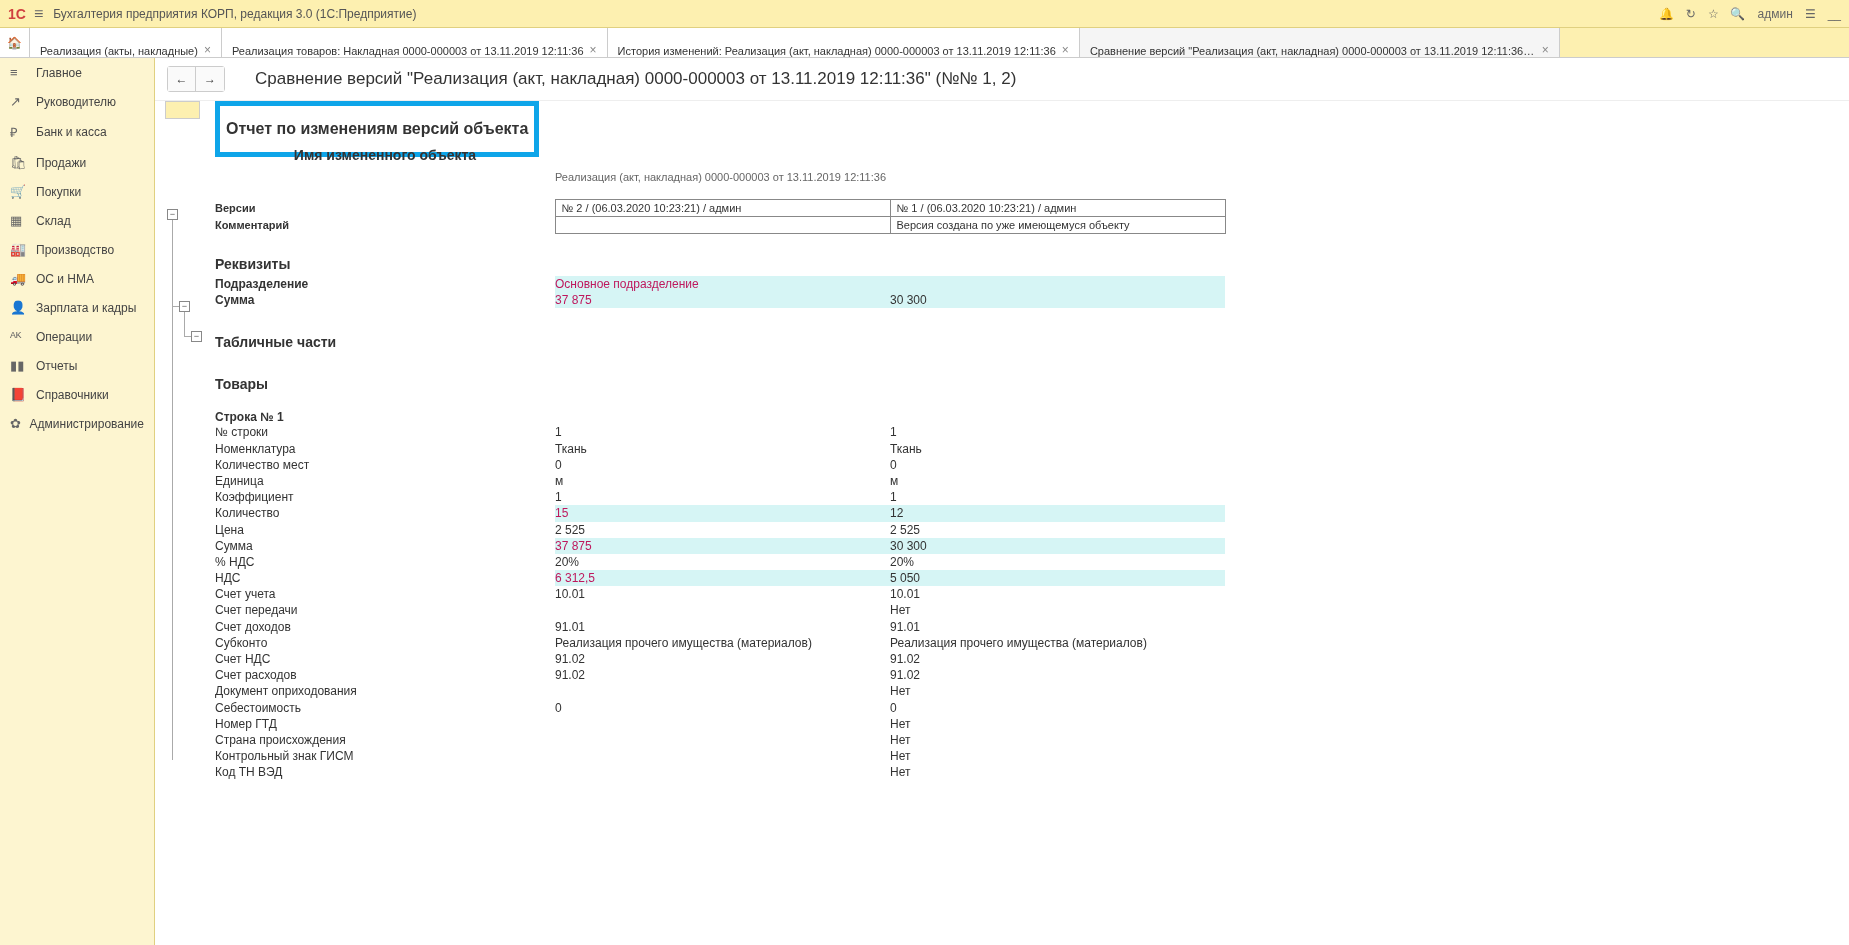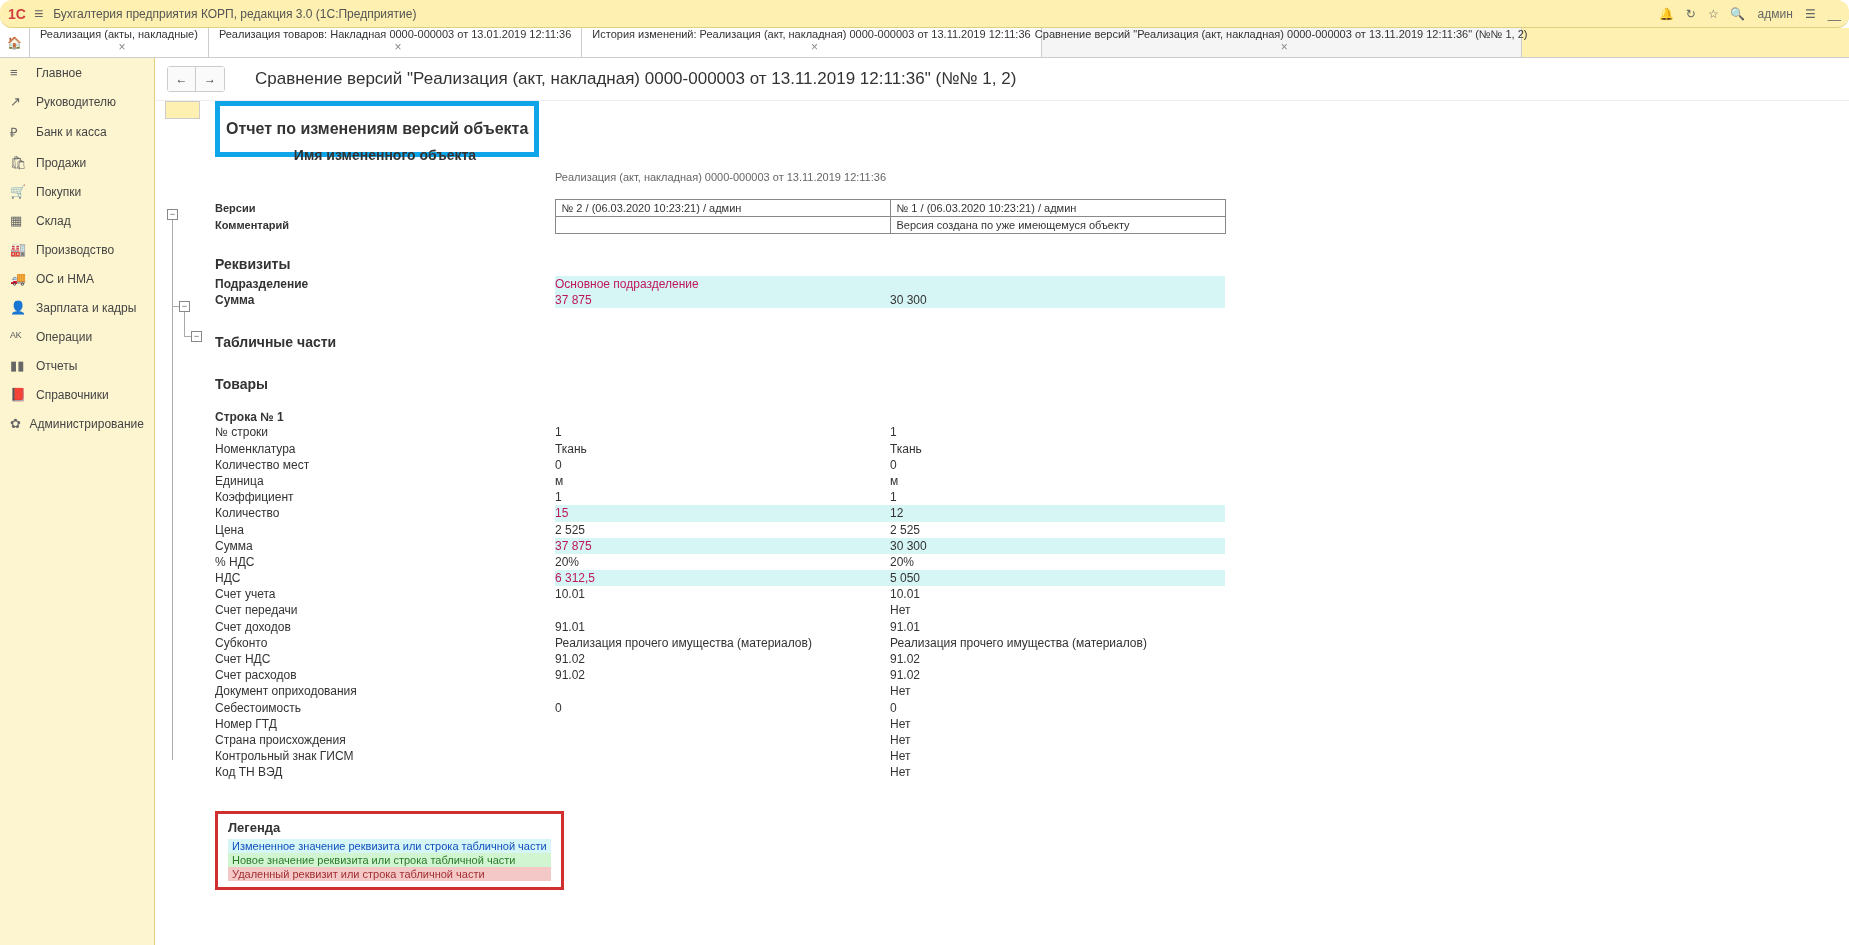--- a/index.html
+++ b/index.html
@@ -1,27 +1,27 @@
 <!DOCTYPE html>
 <html><head>
 <meta charset="utf-8">
 <style>
 * { box-sizing: border-box; margin: 0; padding: 0; }
 body { font-family: Arial, sans-serif; font-size: 12px; background: #fff; color: #333; }
 
-.titlebar { background: #fdf0b0; height: 28px; display: flex; align-items: center; padding: 0 8px; border-bottom: 1px solid #e0d080; border-radius: 12px; }
+.titlebar { background: #fdf0b0; height: 28px; display: flex; align-items: center; padding: 0 8px; border-bottom: 1px solid #e0d080; }
 .titlebar .logo { color: #d04040; font-weight: bold; font-size: 14px; margin-right: 8px; }
 .titlebar .menu-icon { margin-right: 10px; color: #666; cursor: pointer; font-size: 16px; }
 .titlebar .title { color: #555; flex: 1; }
 .titlebar .right-icons { display: flex; gap: 12px; align-items: center; color: #666; }
 .titlebar .right-icons span { cursor: pointer; }
 
 .tabs-row { background: #fdf0b0; height: 30px; display: flex; align-items: stretch; border-bottom: 1px solid #ccc; }
 .home-btn { width: 30px; display: flex; align-items: center; justify-content: center; border-right: 1px solid #ccc; background: #fff; cursor: pointer; }
-.tab { display: flex; align-items: center; padding: 0 10px; background: #fff; border-right: 1px solid #ccc; cursor: pointer; position: relative; max-width: 480px; flex-direction: column; }
+.tab { display: flex; align-items: flex-end; padding: 0 10px; background: #fff; border-right: 1px solid #ccc; cursor: pointer; position: relative; max-width: 480px; }
 .tab.inactive { background: #f5f5f5; }
 .tab .label { white-space: nowrap; overflow: hidden; text-overflow: ellipsis; font-size: 11px; color: #333; }
 .tab .close { margin-left: 6px; color: #888; cursor: pointer; }
 
 .main-area { display: flex; height: calc(100vh - 58px); }
 .sidebar { width: 155px; background: #fdf5d0; border-right: 1px solid #e0d080; overflow-y: auto; }
 .sidebar-item { display: flex; align-items: center; padding: 7px 10px; cursor: pointer; color: #444; font-size: 12px; }
 .sidebar-item .icon { width: 18px; margin-right: 8px; color: #666; font-size: 13px; }
 
 .content { flex: 1; display: flex; flex-direction: column; overflow: hidden; }
@@ -84,21 +84,21 @@
   </div>
 </div>
 
 <div class="tabs-row">
   <div class="home-btn">🏠</div>
   <div class="tab">
     <span class="label">Реализация (акты, накладные)</span>
     <span class="close">×</span>
   </div>
   <div class="tab">
-    <span class="label">Реализация товаров: Накладная 0000-000003 от 13.01.2019 12:11:36</span>
+    <span class="label">Реализация товаров: Накладная 0000-000003 от 13.11.2019 12:11:36</span>
     <span class="close">×</span>
   </div>
   <div class="tab">
     <span class="label">История изменений: Реализация (акт, накладная) 0000-000003 от 13.11.2019 12:11:36</span>
     <span class="close">×</span>
   </div>
   <div class="tab inactive">
     <span class="label">Сравнение версий "Реализация (акт, накладная) 0000-000003 от 13.11.2019 12:11:36" (№№ 1, 2)</span>
     <span class="close">×</span>
   </div>
@@ -340,22 +340,16 @@
               <div class="v1"></div>
               <div class="v2">Нет</div>
             </div>
             <div class="data-row">
               <div class="lbl">Код ТН ВЭД</div>
               <div class="v1"></div>
               <div class="v2">Нет</div>
             </div>
           </div>
 
-        <div class="legend-box">
-          <div class="legend-title">Легенда</div>
-          <span class="legend-row changed">Измененное значение реквизита или строка табличной части</span>
-          <span class="legend-row new">Новое значение реквизита или строка табличной части</span>
-          <span class="legend-row deleted">Удаленный реквизит или строка табличной части</span>
-        </div>
       </div>
     </div>
   </div>
 </div>
 
 </body></html>

